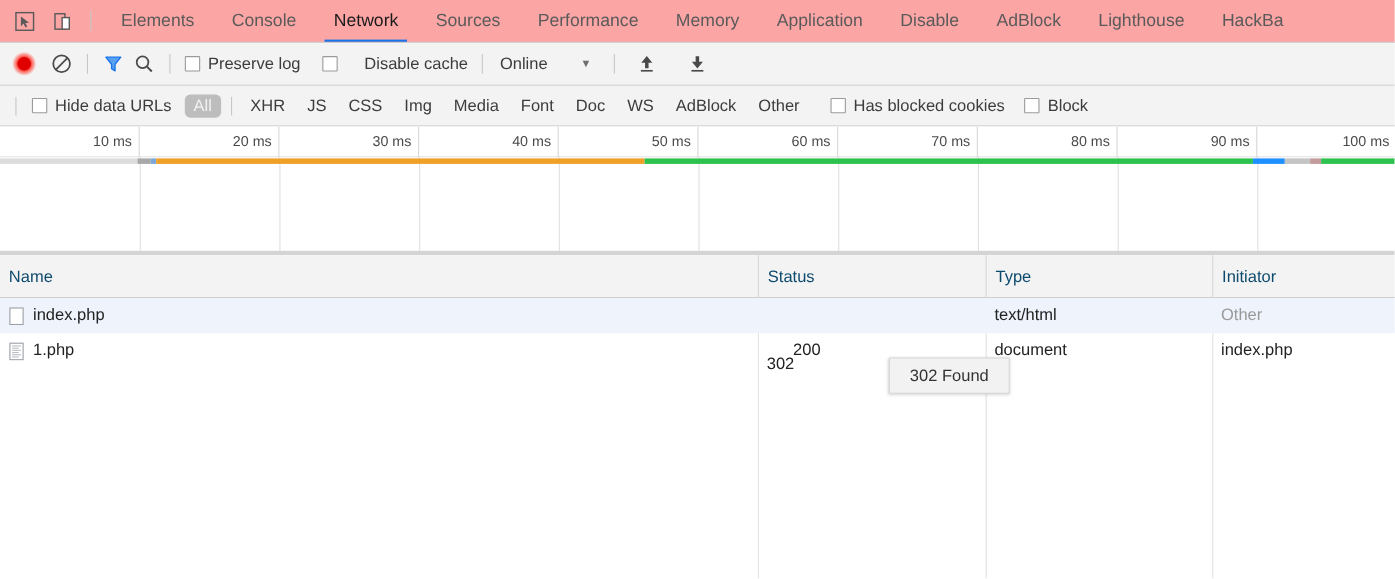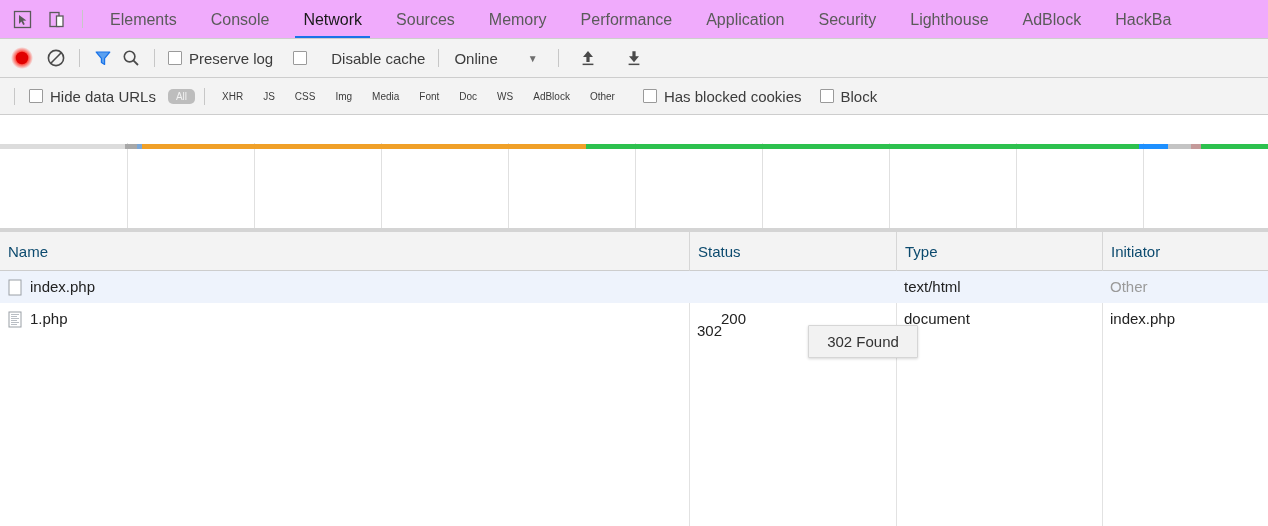--- a/index.html
+++ b/index.html
@@ -10,21 +10,21 @@
     overflow: hidden;
     background: #ffffff;
     font-family: "Liberation Sans", sans-serif;
     -webkit-font-smoothing: antialiased;
   }
   #app { position: relative; width: 1268px; height: 526px; }
 
   
   .tabbar {
     position: absolute; left: 0; top: 0; width: 1268px; height: 39px;
-    background: #f0abfc;
+    background: #fca5a5;
     border-bottom: 1px solid #cdcdcd;
     display: flex; align-items: center;
     white-space: nowrap; overflow: hidden;
   }
   .tb-icons { display: flex; align-items: center; padding-left: 8px; gap: 6px; }
   .icon-btn {
     width: 28px; height: 28px;
     display: flex; align-items: center; justify-content: center;
     cursor: pointer;
   }
@@ -78,21 +78,21 @@
   .filter-input {
     width: 250px; height: 23px; margin-left: 4px;
     border: 1px solid #c9c9c9; background: #fff;
     font-size: 15px; color: #333; padding: 0 6px;
     font-family: "Liberation Sans", sans-serif;
     outline: none;
   }
   .filter-input::placeholder { color: #9b9b9b; }
   .fb-sep { width: 1px; height: 17px; background: #c7c7c7; margin: 0 10px; }
   .chip {
-    font-size: 10px; color: #3c3c3c; padding: 2px 8px;
+    font-size: 15px; color: #3c3c3c; padding: 2px 8px;
     border-radius: 5px; cursor: pointer; margin: 16px 2px;
   }
   .chip.active { background: #bdbdbd; color: #f2f2f2; }
 
   
   .overview {
     position: absolute; left: 0; top: 115px; width: 1268px; height: 117px;
     background: #fff; overflow: hidden;
   }
   .ov-ruler {
@@ -182,26 +182,26 @@
           <rect x="9.5" y="6" width="6.5" height="10.5" fill="#fff" stroke="#5a5a5a" stroke-width="1.3"></rect>
         </svg>
       </div>
       <div class="tb-sep"></div>
     </div>
     <div id="tabs-host" style="display:flex;align-items:center;">
         <div class="tab">Elements</div>
         <div class="tab">Console</div>
         <div class="tab active">Network</div>
         <div class="tab">Sources</div>
+        <div class="tab">Performance</div>
         <div class="tab">Memory</div>
-        <div class="tab">Performance</div>
         <div class="tab">Application</div>
-        <div class="tab">Security</div>
+        <div class="tab">Disable</div>
+        <div class="tab">AdBlock</div>
         <div class="tab">Lighthouse</div>
-        <div class="tab">AdBlock</div>
         <div class="tab">HackBa</div>
       </div>
   </div>
 
   <div class="toolbar">
     <div class="icon-btn" style="margin-right:6px;">
       <svg width="26" height="26" viewBox="0 0 26 26">
         <defs>
           <radialGradient id="recglow" cx="50%" cy="50%" r="50%">
             <stop offset="55%" stop-color="#ff3b30" stop-opacity="0.95"></stop>
@@ -283,20 +283,32 @@
       <span class="cbox"></span>
       <span>Has blocked cookies</span>
     </div>
     <div class="cb-wrap" style="margin-left:10px;">
       <span class="cbox"></span>
       <span>Block</span>
     </div>
   </div>
 
   <div class="overview">
+    <div class="ov-ruler" id="ruler-host">
+        <div class="tick" style="left: 0px; width: 127px;">10 ms</div>
+        <div class="tick" style="left: 127px; width: 127px;">20 ms</div>
+        <div class="tick" style="left: 254px; width: 127px;">30 ms</div>
+        <div class="tick" style="left: 381px; width: 127px;">40 ms</div>
+        <div class="tick" style="left: 508px; width: 127px;">50 ms</div>
+        <div class="tick" style="left: 635px; width: 127px;">60 ms</div>
+        <div class="tick" style="left: 762px; width: 127px;">70 ms</div>
+        <div class="tick" style="left: 889px; width: 127px;">80 ms</div>
+        <div class="tick" style="left: 1016px; width: 127px;">90 ms</div>
+        <div class="tick" style="left: 1143px; width: 127px;">100 ms</div>
+      </div>
     <div id="ovgrid-host">
         <div class="ov-grid" style="left: 127px;"></div>
         <div class="ov-grid" style="left: 254px;"></div>
         <div class="ov-grid" style="left: 381px;"></div>
         <div class="ov-grid" style="left: 508px;"></div>
         <div class="ov-grid" style="left: 635px;"></div>
         <div class="ov-grid" style="left: 762px;"></div>
         <div class="ov-grid" style="left: 889px;"></div>
         <div class="ov-grid" style="left: 1016px;"></div>
         <div class="ov-grid" style="left: 1143px;"></div>

